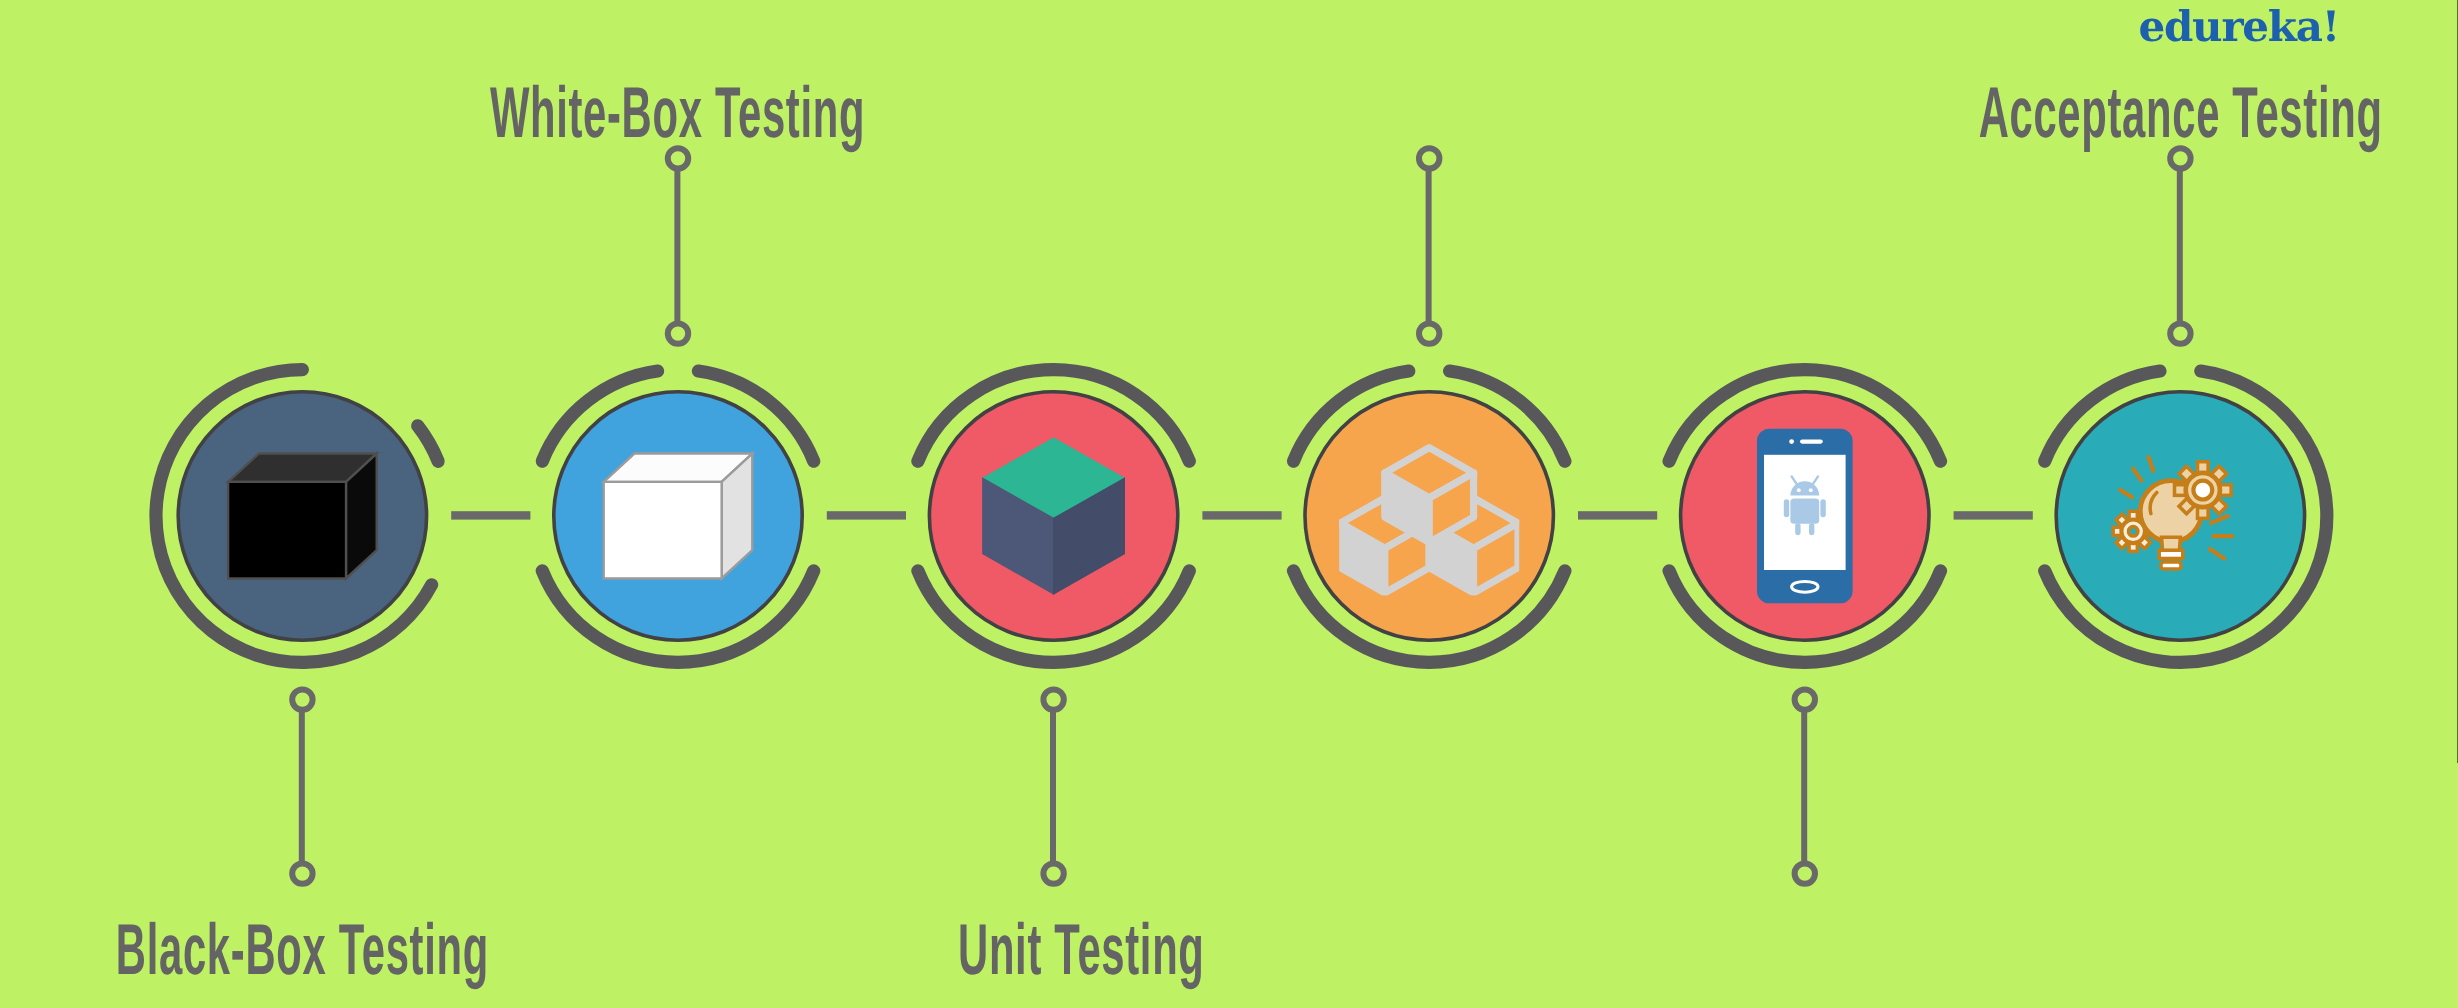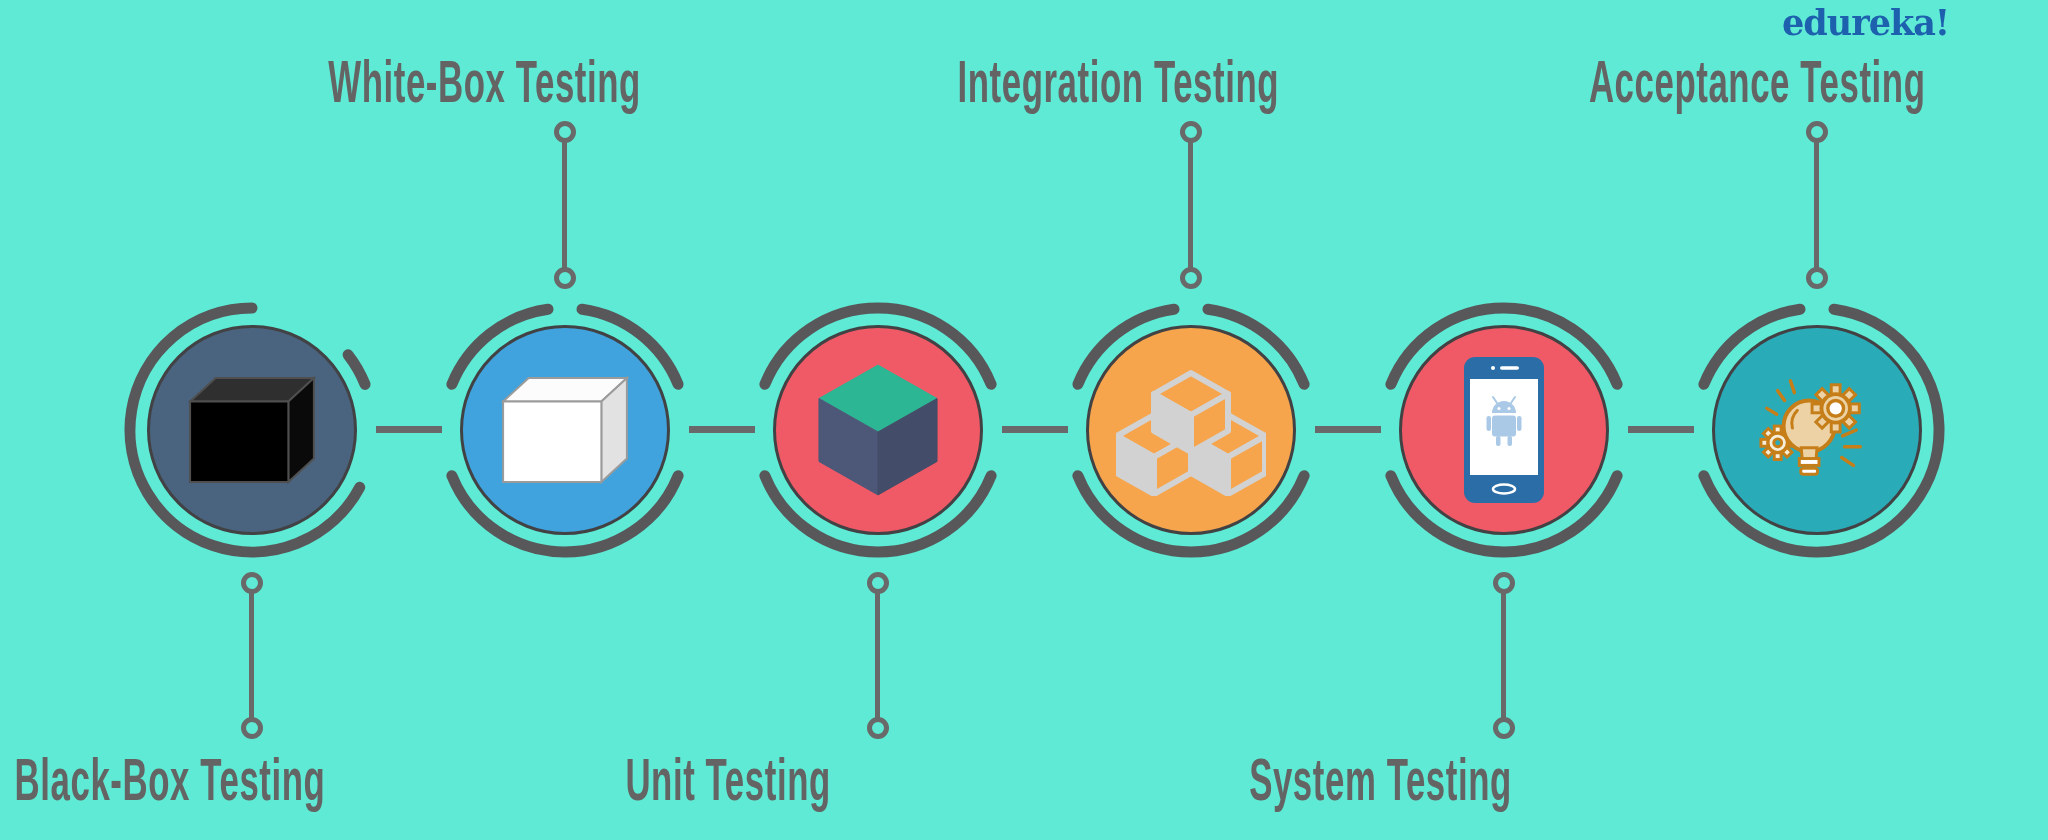--- a/index.html
+++ b/index.html
@@ -1,32 +1,32 @@
 <!DOCTYPE html>
 <html><head>
 <meta charset="utf-8">
 <style>
   html,body{margin:0;padding:0;background:#000;}
-  .canvas{position:relative;width:2048px;height:840px;background:#5eead4;overflow:hidden;
+  .canvas{position:relative;width:2048px;height:840px;background:#bef264;overflow:hidden;
           font-family:"Liberation Sans", sans-serif;}
 
   
   .node{position:absolute;width:270px;height:270px;top:295px;}
   .node svg.ring{position:absolute;left:0;top:0;}
   .disc{position:absolute;left:30px;top:30px;width:204px;height:204px;border-radius:50%;
         border:3px solid #424245;display:flex;align-items:center;justify-content:center;}
 
   
   .hline{position:absolute;top:426px;height:7px;width:66px;background:#69696b;}
   .vring{position:absolute;width:12px;height:12px;border:5px solid #696969;border-radius:50%;background:transparent;}
   .vline{position:absolute;width:5px;background:#696969;}
 
   
-  .label{position:absolute;width:700px;color:#646464;font-weight:bold;
-         font-size:60px;line-height:64px;}
+  .label{position:absolute;width:700px;text-align:center;color:#646464;font-weight:bold;
+         font-size:60px;line-height:64px;margin-top:12px;}
   .label span{display:inline-block;transform:scaleX(0.58);white-space:nowrap;letter-spacing:1px;}
   .label.top{top:50px;}
   .label.bottom{top:748px;}
 
   
   .logo{position:absolute;left:1782px;top:2px;width:260px;font-family:"DejaVu Serif", serif;
         font-weight:bold;font-size:35px;letter-spacing:-1px;color:#1d61ae;}
 </style>
 </head>
 <body>
@@ -215,17 +215,15 @@
           <line x1="88" y1="77" x2="104" y2="77"></line>
           <line x1="85" y1="88" x2="97" y2="96"></line>
         </g>
       </svg>
     </div>
   </div>
 
   <div class="label bottom" style="left:-98px"><span>Black-Box Testing</span></div>
   <div class="label top" style="left:215px"><span>White-Box Testing</span></div>
   <div class="label bottom" style="left:551px"><span>Unit Testing</span></div>
-  <div class="label top" style="left:841px"><span>Integration Testing</span></div>
-  <div class="label bottom" style="left:1154px"><span>System Testing</span></div>
   <div class="label top" style="left:1467px"><span>Acceptance Testing</span></div>
 
 </div>
 
 </body></html>

